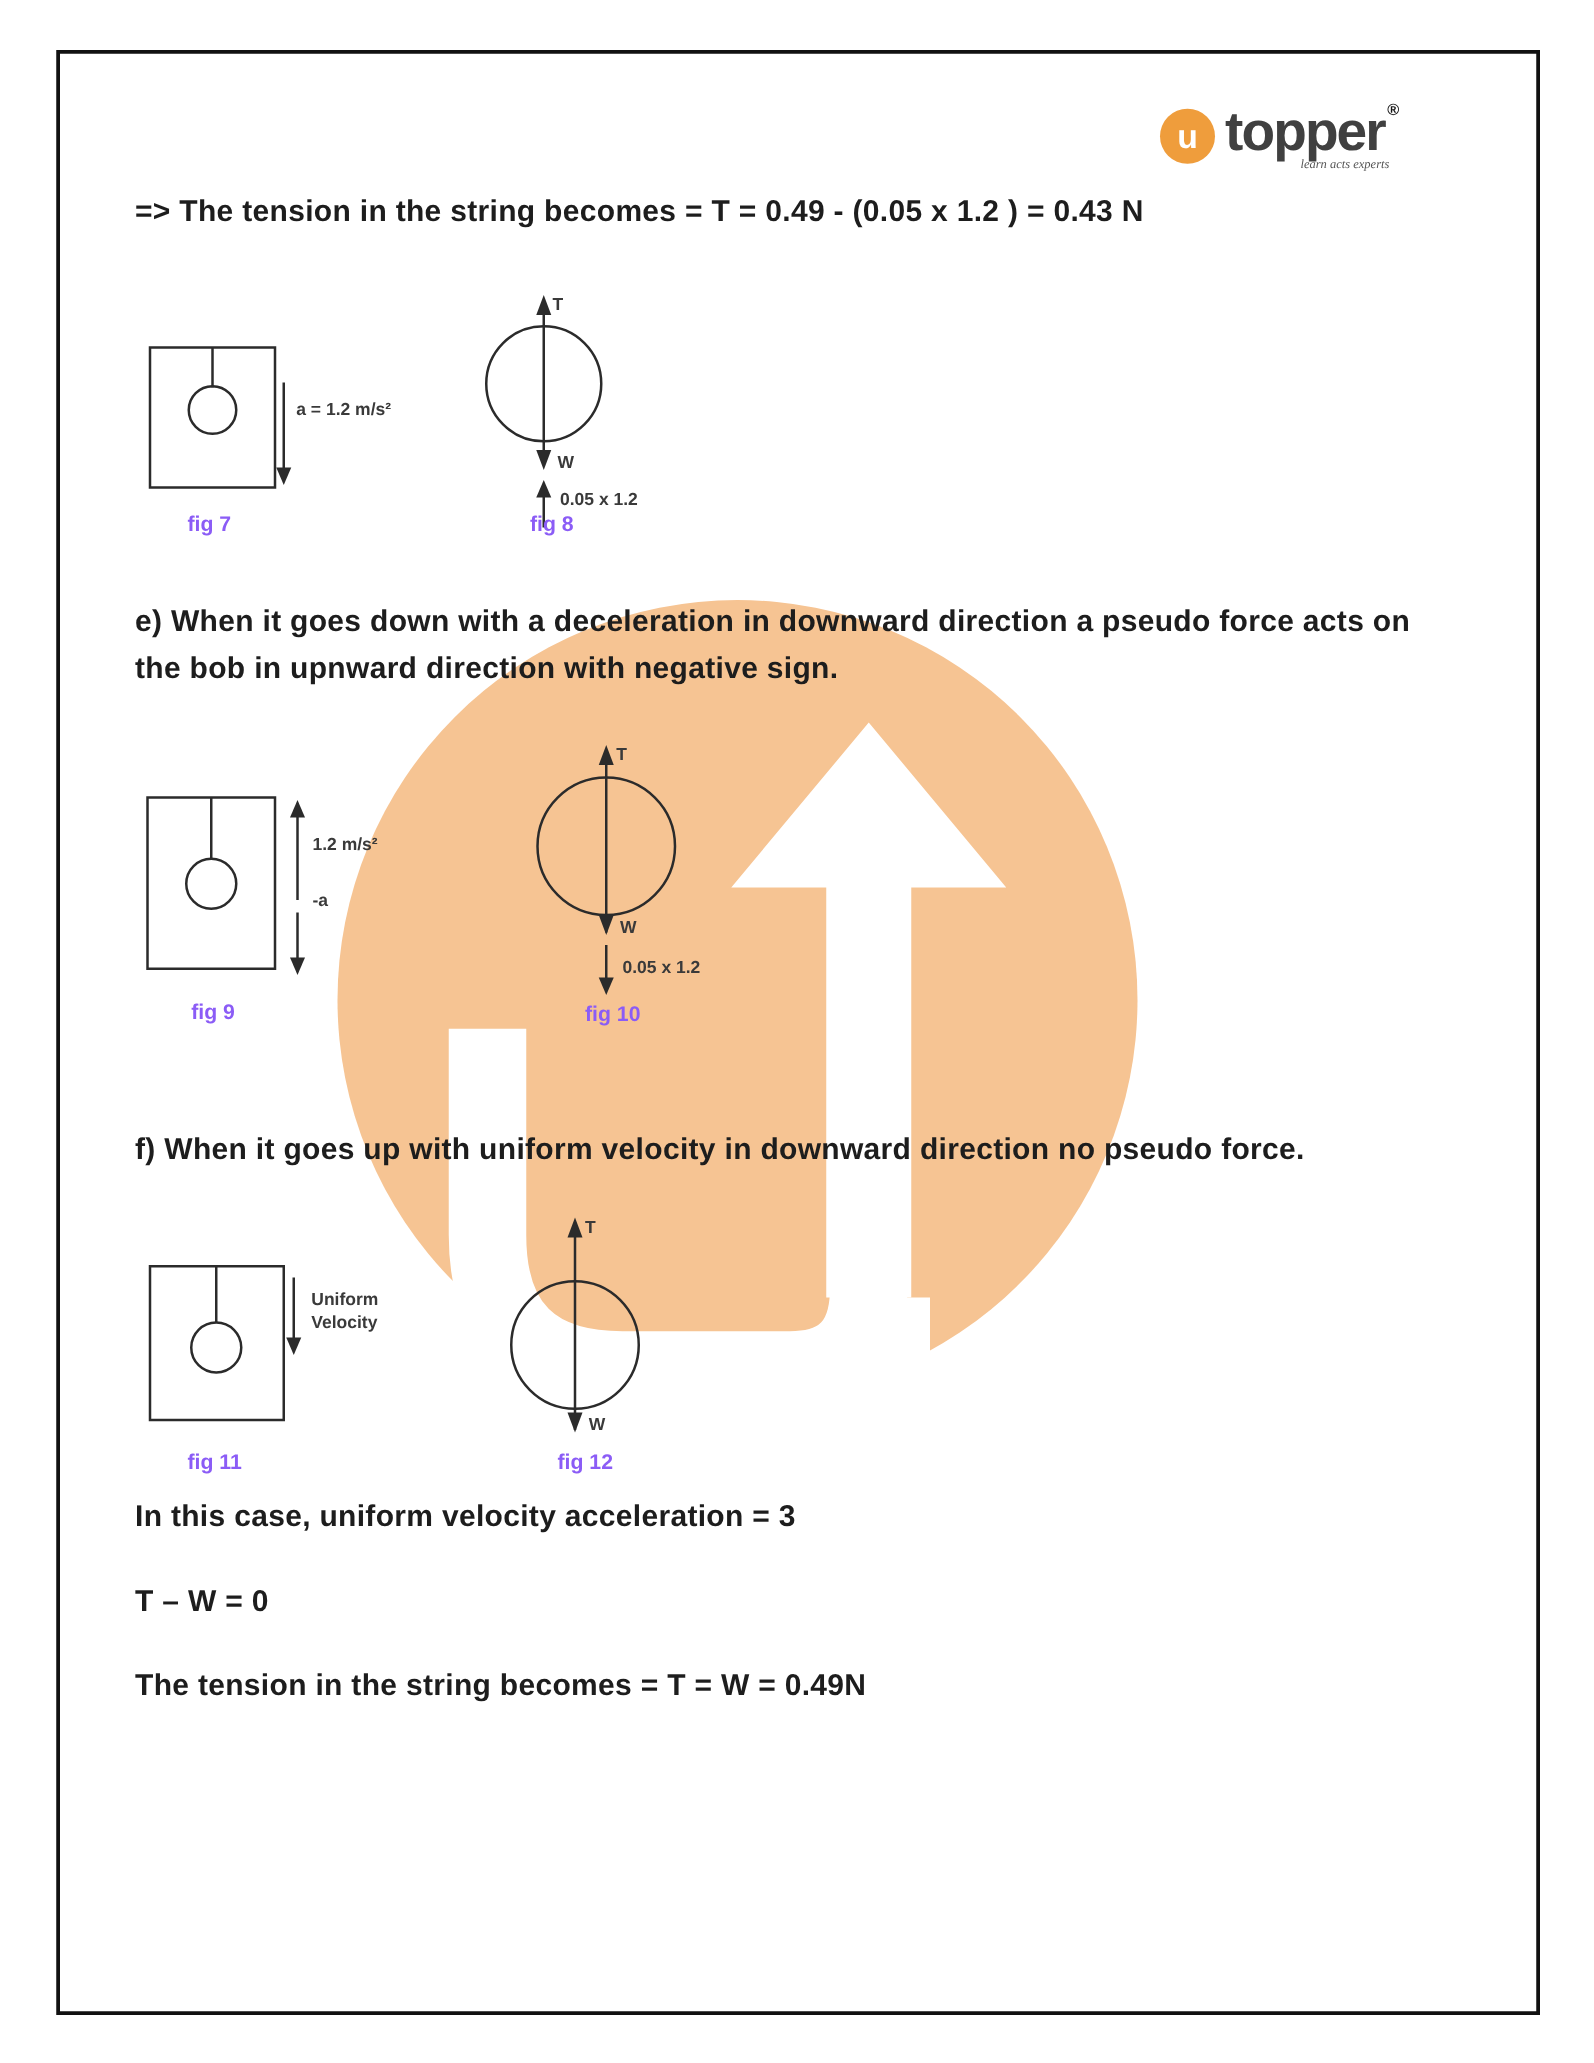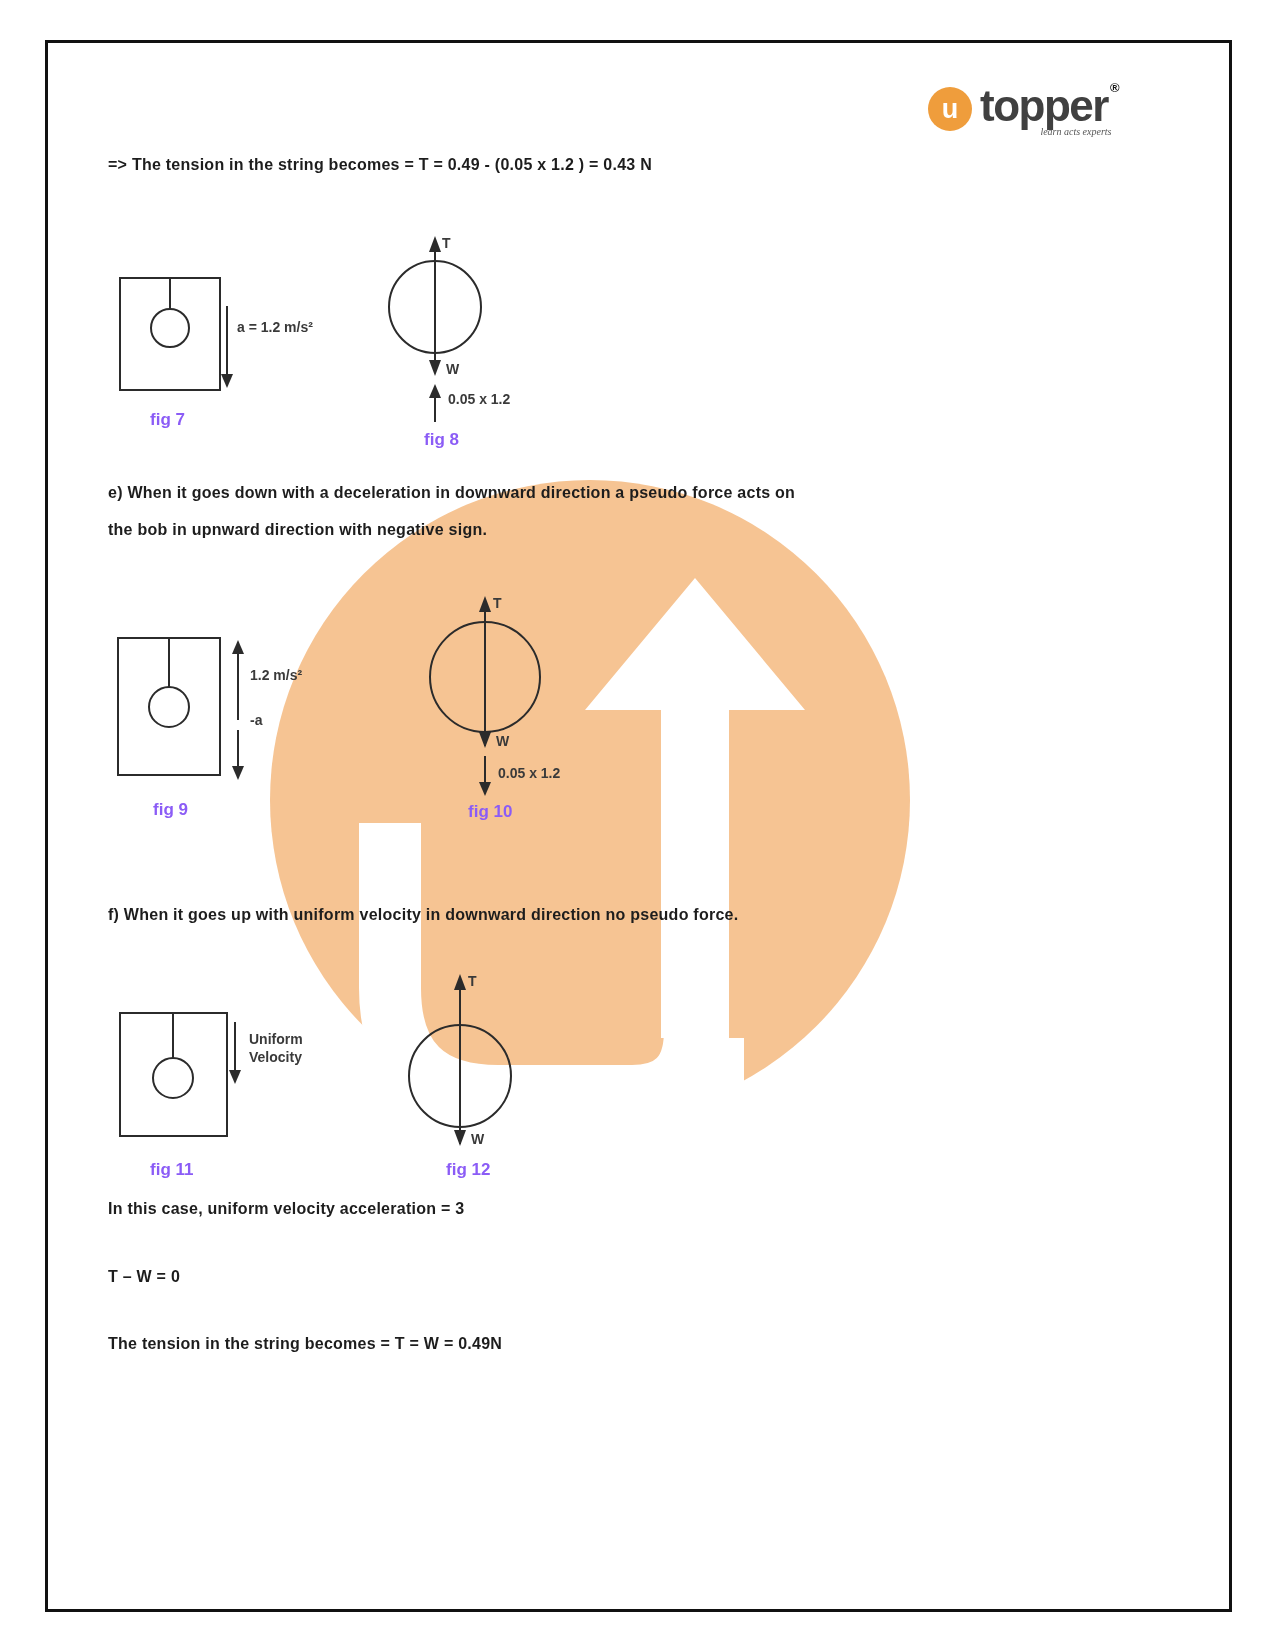--- a/index.html
+++ b/index.html
@@ -2,21 +2,21 @@
 <html><head>
 <meta charset="utf-8">
 <style>
   html,body{margin:0;padding:0;background:#ffffff;}
   .page{position:relative;width:1275px;height:1650px;background:#ffffff;overflow:hidden;
         font-family:"Liberation Sans",sans-serif;color:#1d1d1d;}
   .frame{position:absolute;left:45px;top:40px;width:1187px;height:1572px;
          border:3px solid #111111;box-sizing:border-box;z-index:0;}
   .watermark{position:absolute;z-index:1;}
   .content{position:absolute;inset:0;z-index:2;}
-  .txt{position:absolute;font-size:16px;font-weight:600;letter-spacing:0.25px;
+  .txt{position:absolute;font-size:24px;font-weight:600;letter-spacing:0.25px;
        color:#1d1d1d;white-space:nowrap;}
   .caption{position:absolute;font-size:17px;font-weight:600;color:#8b5cf6;z-index:2;}
   .fig{position:absolute;z-index:2;overflow:visible;}
   .ln{fill:none;stroke:#2b2b2b;stroke-width:2;}
   .ar{fill:#2b2b2b;stroke:none;}
   .lbl{font-family:"Liberation Sans",sans-serif;font-size:14px;font-weight:600;fill:#3a3a3a;}
   
   .logo{position:absolute;left:928px;top:82px;display:flex;align-items:flex-start;gap:8px;z-index:3;}
   .logo-mark{width:44px;height:44px;border-radius:50%;background:#ef9d3c;margin-top:5px;
              display:flex;align-items:center;justify-content:center;}
@@ -84,21 +84,21 @@
       <circle cx="67" cy="81" r="46" class="ln"></circle>
       <line x1="67" y1="14" x2="67" y2="146" class="ln"></line>
       <polygon points="61,26 73,26 67,10" class="ar"></polygon>
       <polygon points="61,134 73,134 67,150" class="ar"></polygon>
       <line x1="67" y1="196" x2="67" y2="162" class="ln"></line>
       <polygon points="61,172 73,172 67,158" class="ar"></polygon>
       <text x="74" y="22" class="lbl">T</text>
       <text x="78" y="148" class="lbl">W</text>
       <text x="80" y="178" class="lbl">0.05 x 1.2</text>
     </svg>
-    <div class="caption" style="left:424px;top:430px">fig 8</div>
+    <div class="caption" style="left:424px;top:410px">fig 8</div>
 
     <svg class="fig" style="left:112px;top:630px" width="260" height="165">
       <rect x="6" y="8" width="102" height="137" class="ln"></rect>
       <line x1="57" y1="8" x2="57" y2="58" class="ln"></line>
       <circle cx="57" cy="77" r="20" class="ln"></circle>
       <line x1="126" y1="90" x2="126" y2="22" class="ln"></line>
       <polygon points="120,24 132,24 126,10" class="ar"></polygon>
       <line x1="126" y1="100" x2="126" y2="138" class="ln"></line>
       <polygon points="120,136 132,136 126,150" class="ar"></polygon>
       <text x="138" y="50" class="lbl">1.2 m/s²</text>

